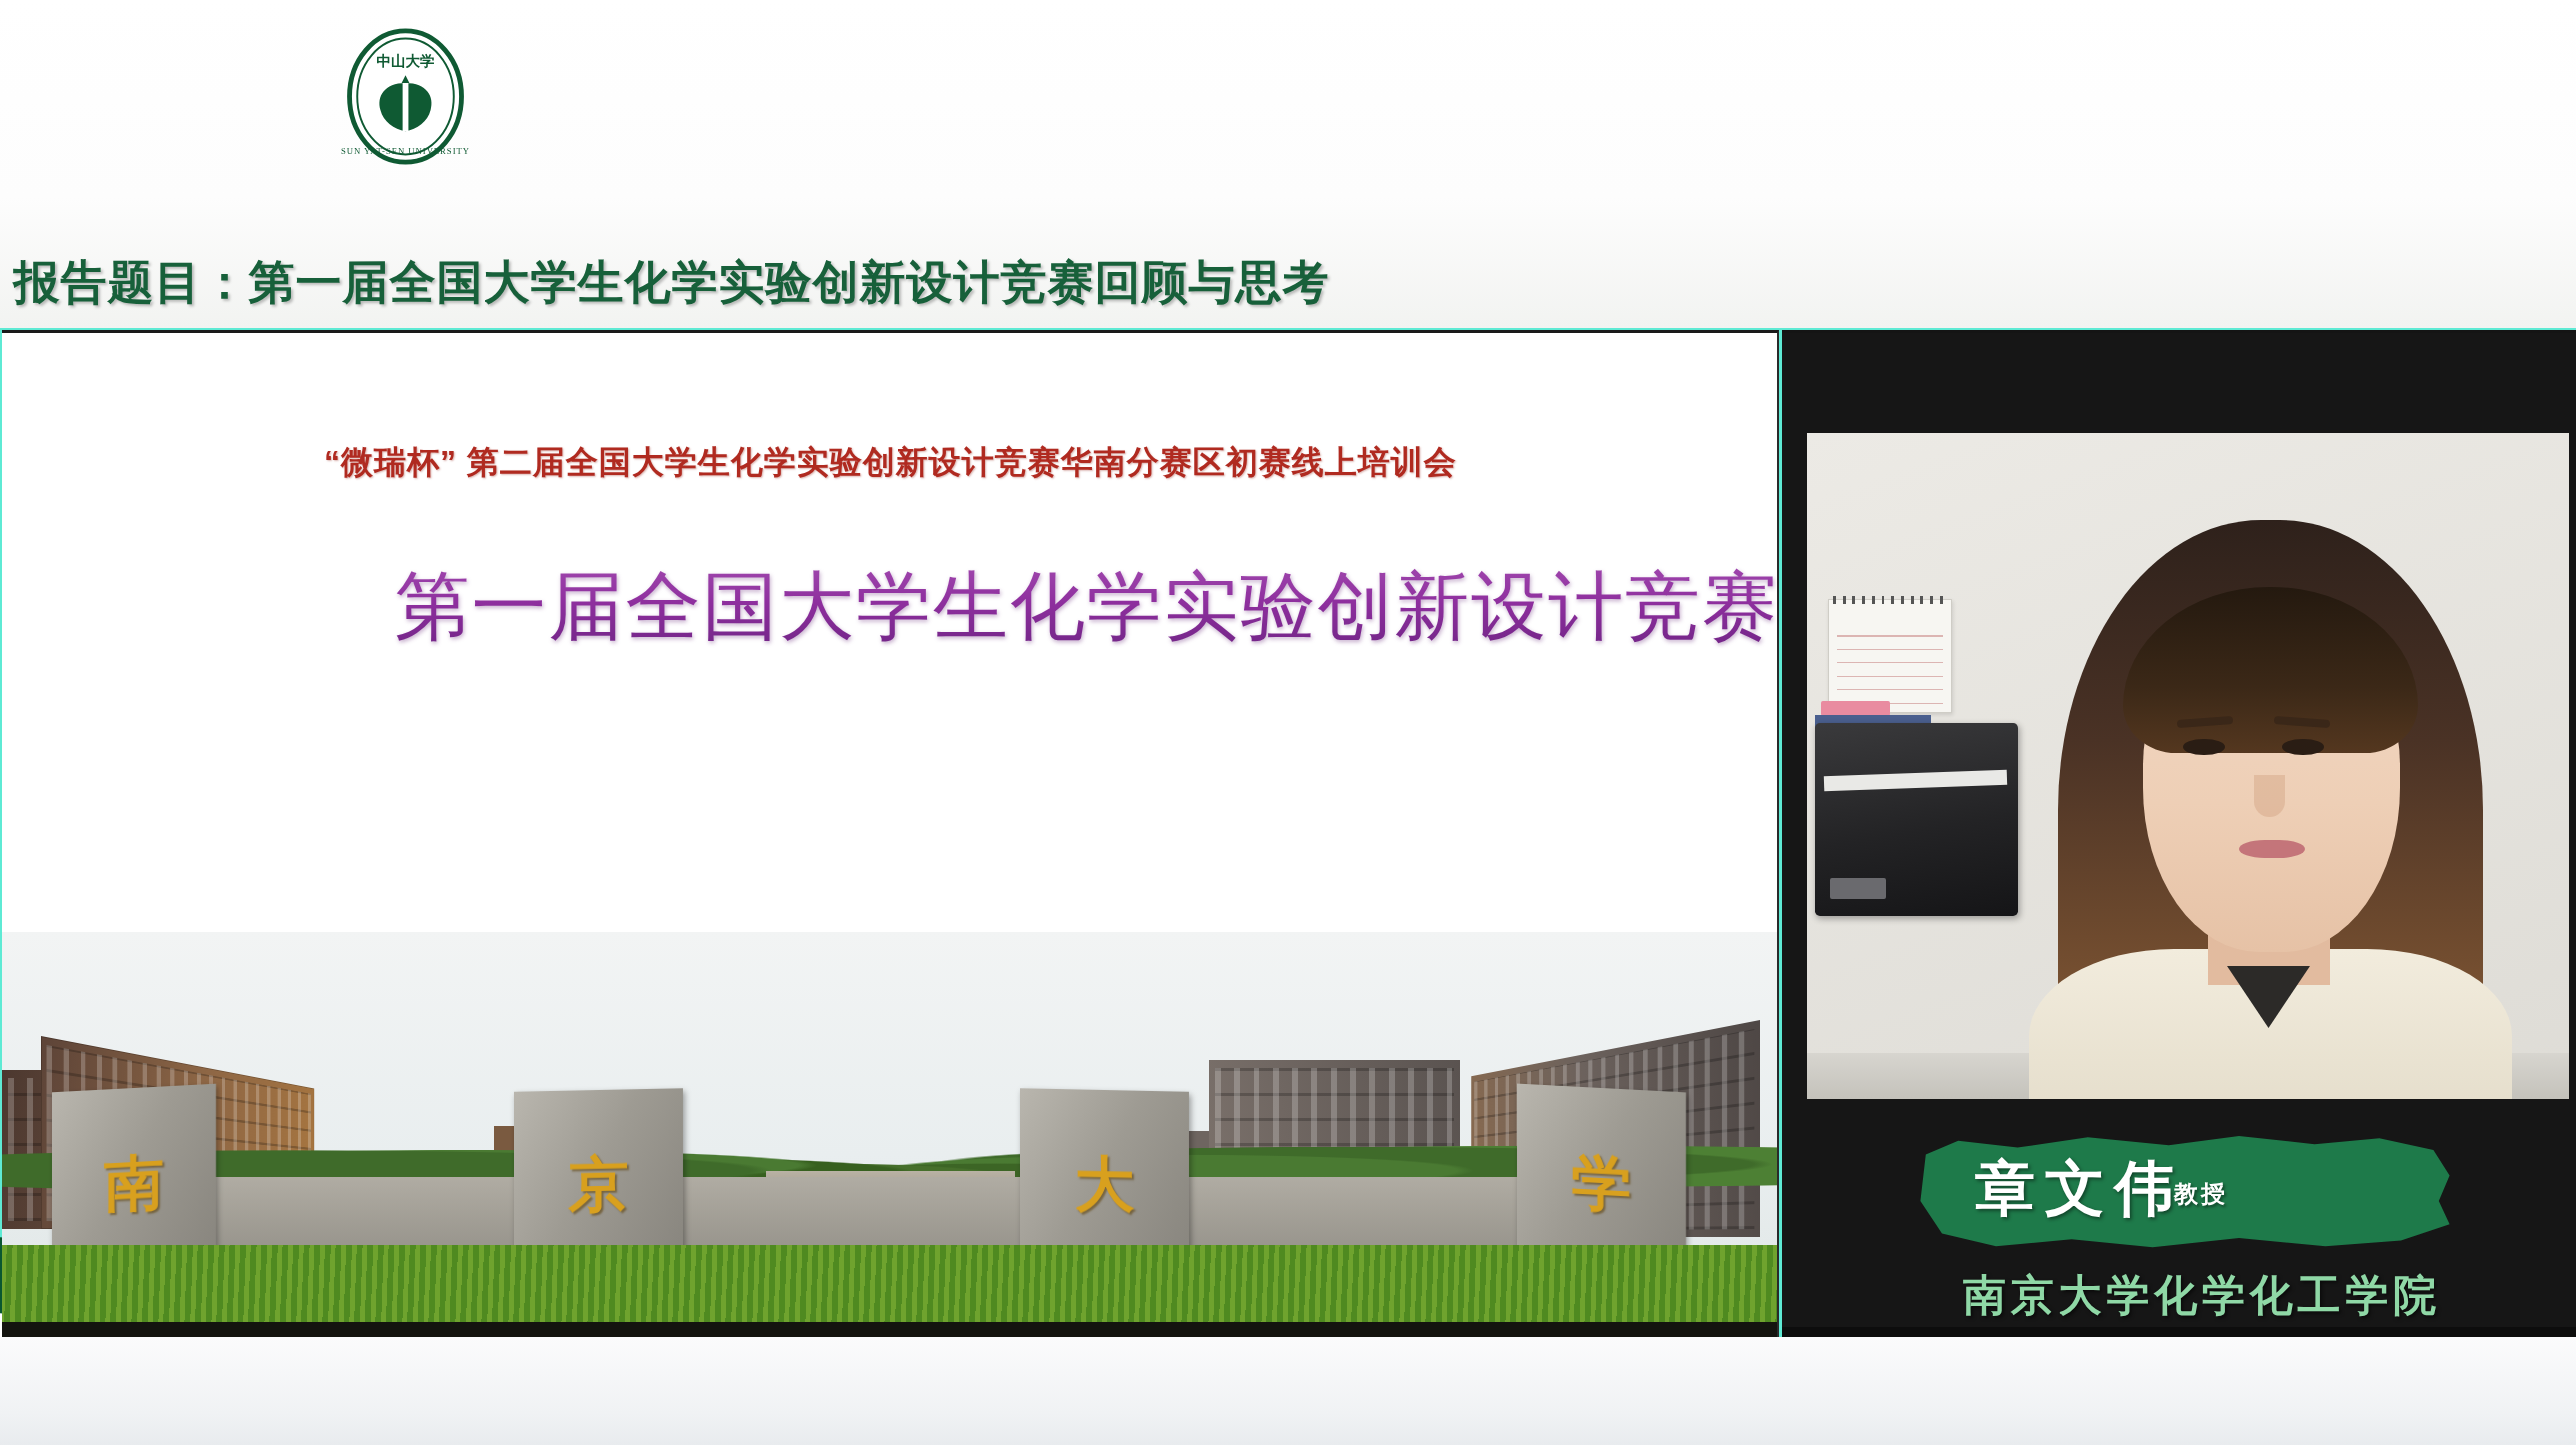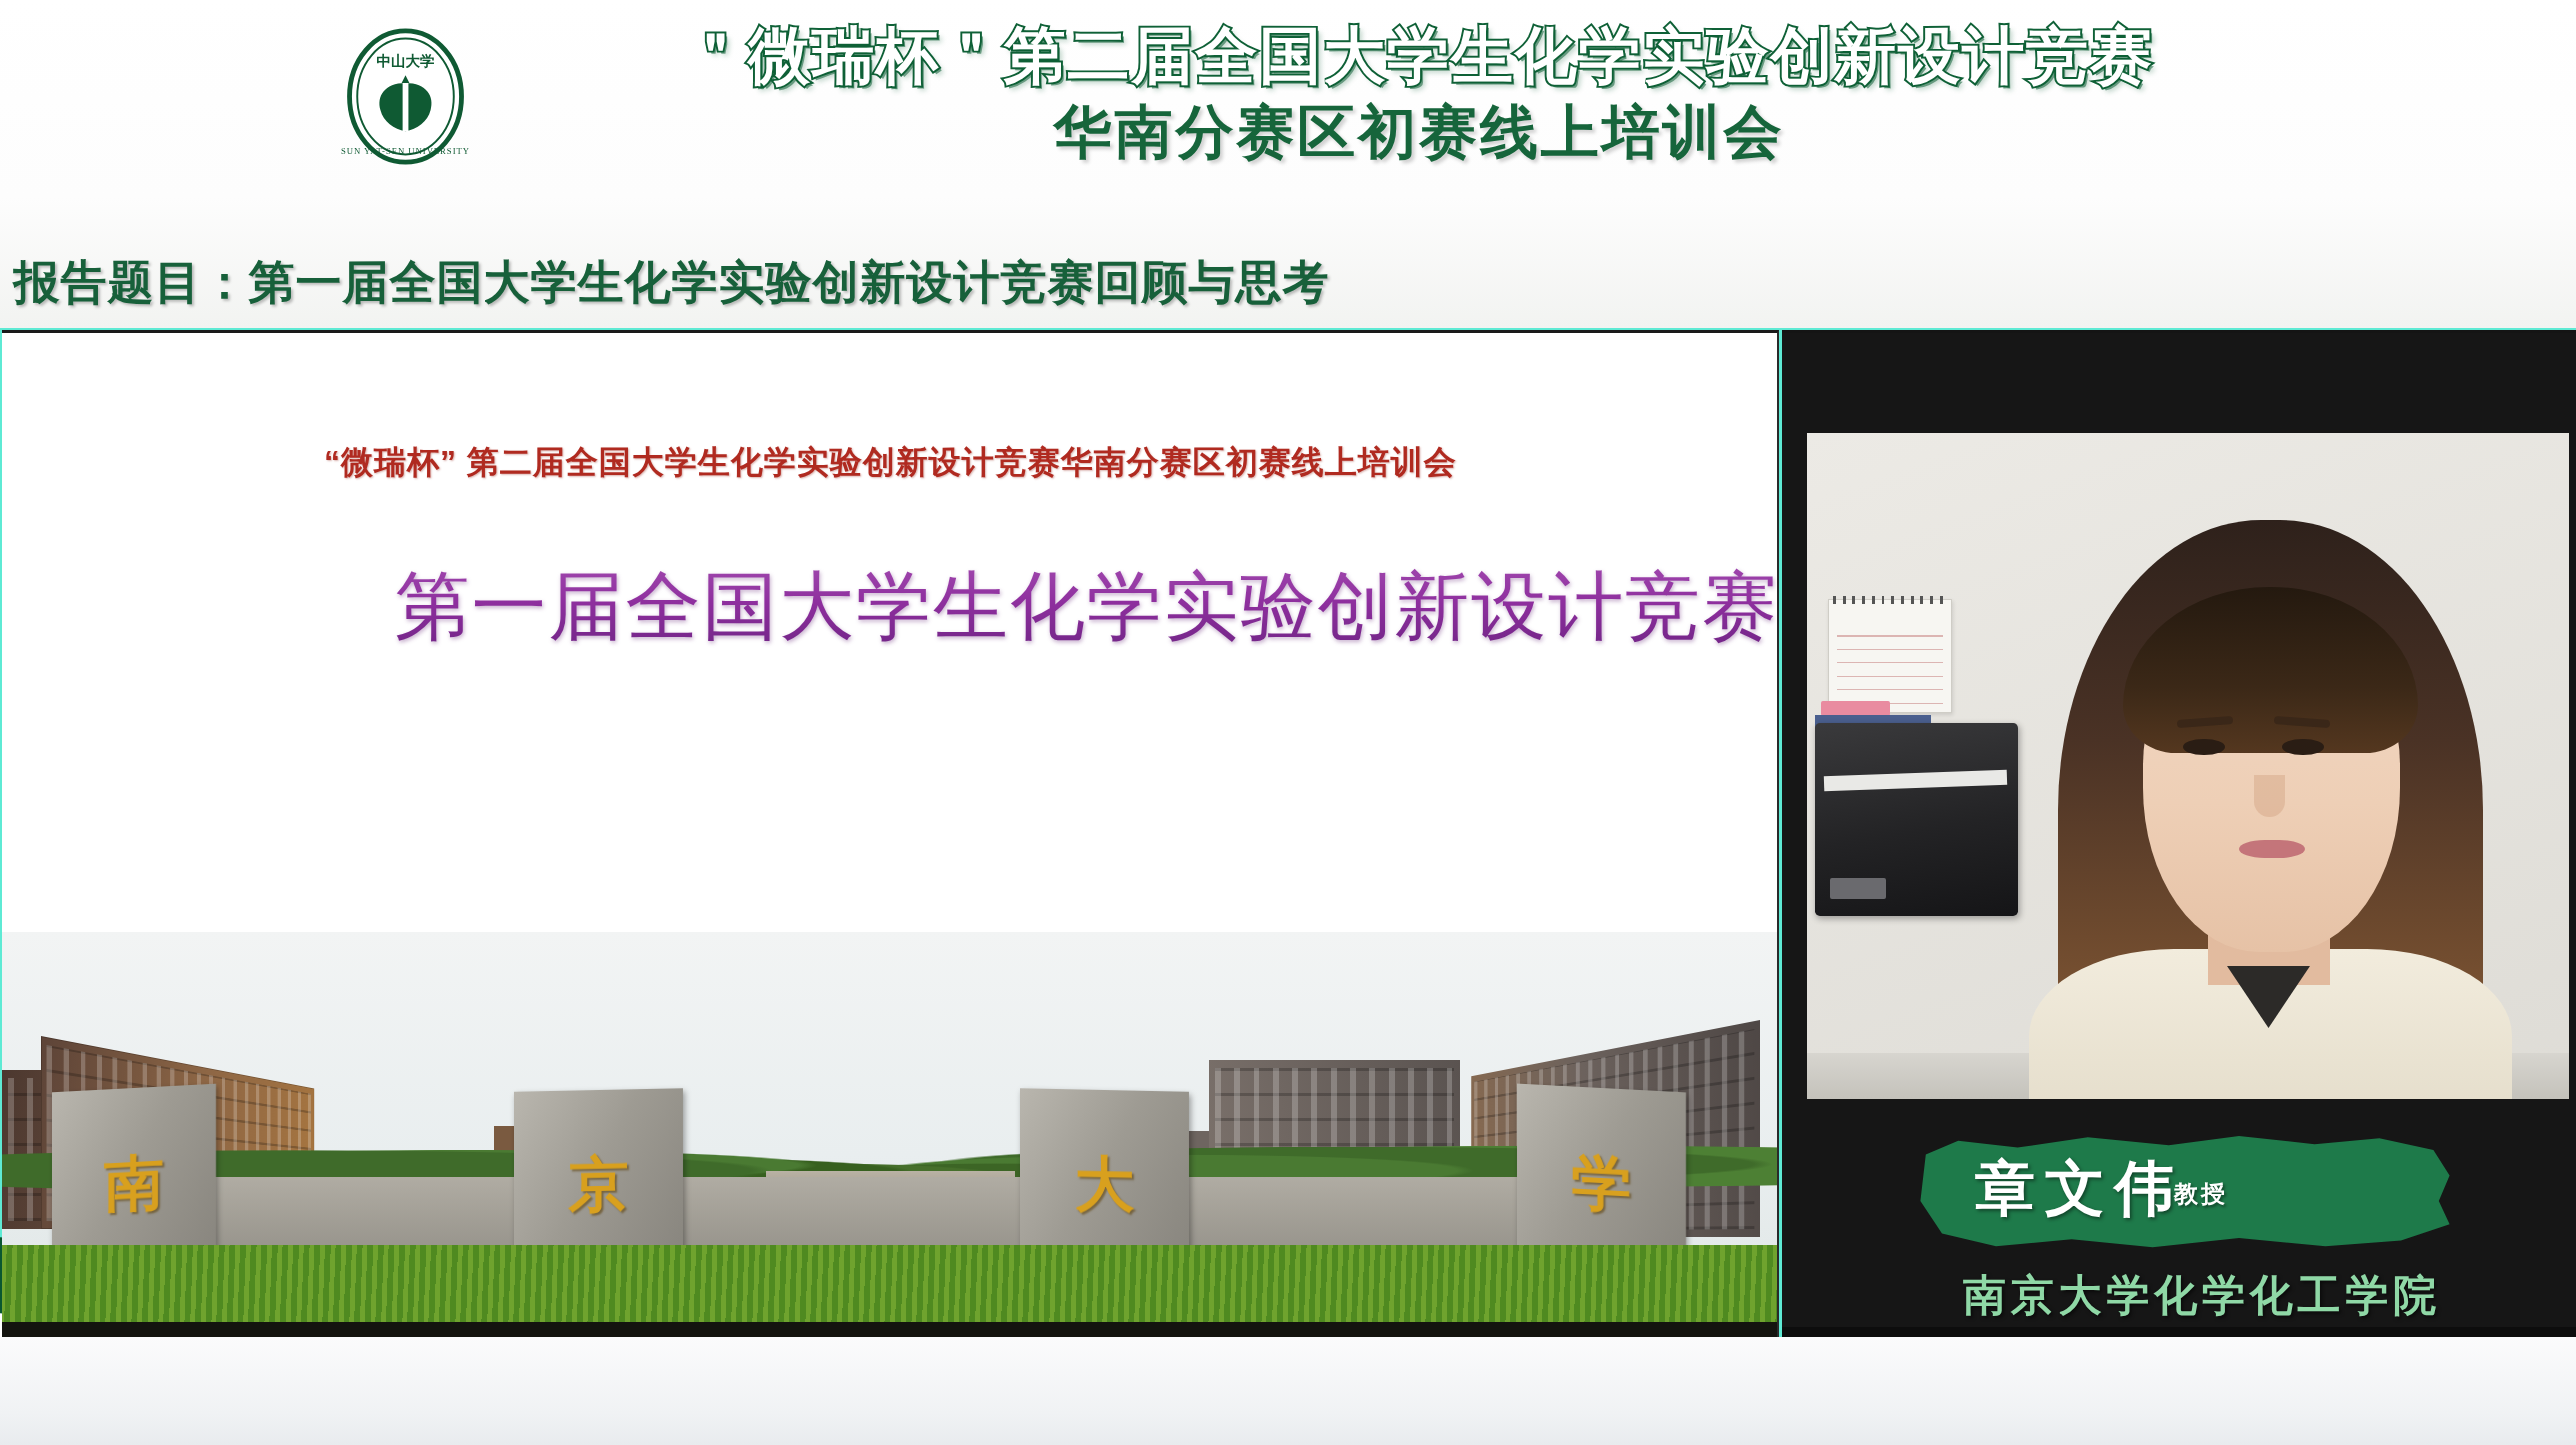--- a/index.html
+++ b/index.html
@@ -451,24 +451,20 @@
     <svg id="logo-seal" viewBox="0 0 205 145">
       <ellipse cx="102" cy="72" rx="58" ry="68" fill="#ffffff" stroke="#0f5a33" stroke-width="5"></ellipse>
       <ellipse cx="102" cy="72" rx="50" ry="60" fill="none" stroke="#0f5a33" stroke-width="2"></ellipse>
       <text x="102" y="40" font-size="15" fill="#0f5a33" text-anchor="middle" font-family="'Liberation Serif',serif" font-weight="bold">中山大学</text>
       <path d="M102 58 C 80 58 72 72 76 86 C 79 98 90 106 102 108 C 114 106 125 98 128 86 C 132 72 124 58 102 58 Z" fill="#0f5a33"></path>
       <rect x="99" y="56" width="6" height="52" fill="#ffffff"></rect>
       <path d="M102 50 L 106 58 L 98 58 Z" fill="#0f5a33"></path>
       <text x="102" y="132" font-size="9" fill="#0f5a33" text-anchor="middle" font-family="'Liberation Serif',serif" letter-spacing="1">SUN YAT-SEN UNIVERSITY</text>
     </svg>
 
-    <div id="banner-titles">
-      <div class="banner-line1">＂微瑞杯＂第二届全国大学生化学实验创新设计竞赛</div>
-      <div class="banner-line2">华南分赛区初赛线上培训会</div>
-    </div>
 
     <div id="report-title-bar">
       <span class="report-title">报告题目：第一届全国大学生化学实验创新设计竞赛回顾与思考</span>
     </div>
   </div>
 
   <div id="slide">
 
     <div class="slide-subtitle">“微瑞杯” 第二届全国大学生化学实验创新设计竞赛华南分赛区初赛线上培训会</div>
 

